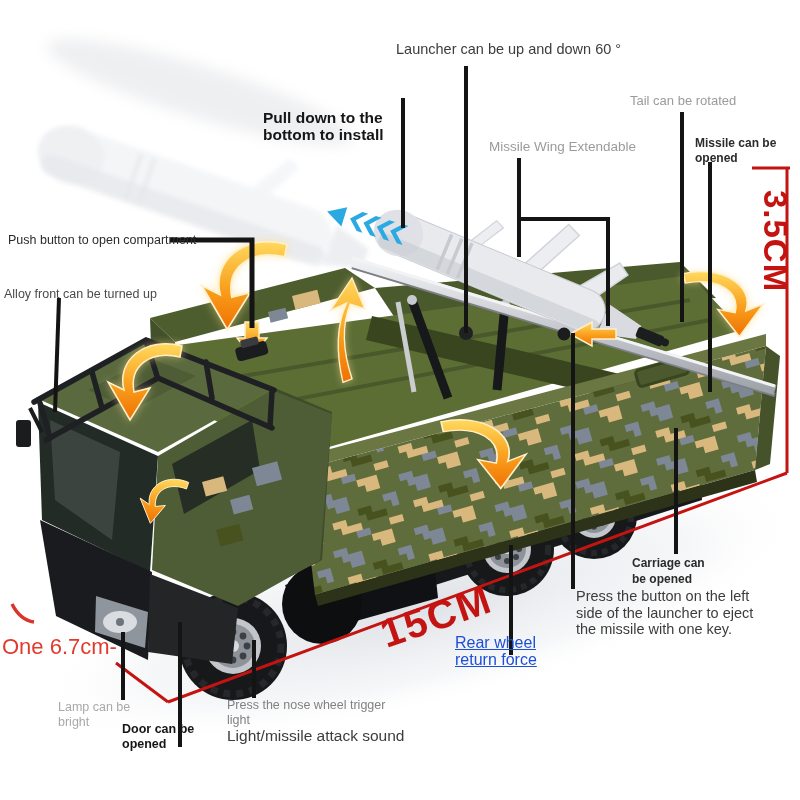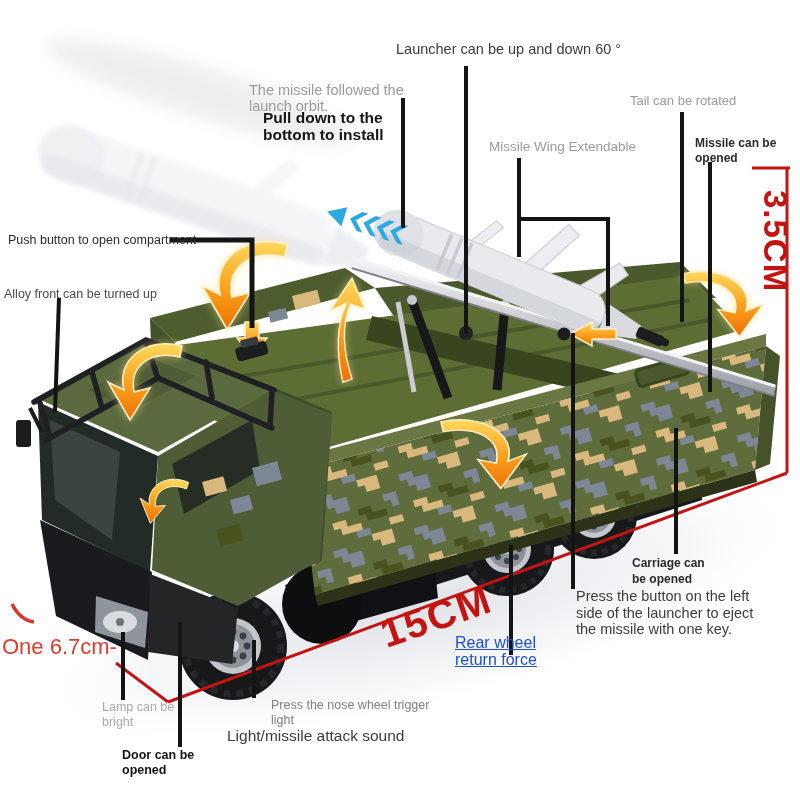--- a/index.html
+++ b/index.html
@@ -271,21 +271,20 @@
     <line x1="180" y1="622" x2="180" y2="747"></line>
     <line x1="254" y1="640" x2="254" y2="698"></line>
     <line x1="511" y1="545" x2="511" y2="655"></line>
     <line x1="573" y1="333" x2="573" y2="589"></line>
     <line x1="676" y1="428" x2="676" y2="554"></line>
   </g>
 </svg>
 
   <div class="lbl nowrap" style="left:396px;top:41px;font-size:14.5px;color:#3d3d3d;">Launcher can be up and down 60 °</div>
 
-  <div class="lbl" style="left:249px;top:83px;width:172px;font-size:14.5px;color:#9b9b9b;line-height:1.1;">The missile followed the launch orbit.</div>
 
   <div class="lbl" style="left:263px;top:110px;width:168px;font-size:15.5px;color:#161616;font-weight:700;line-height:1.08;">Pull down to the bottom to install</div>
 
   <div class="lbl nowrap" style="left:630px;top:93px;font-size:13px;color:#9b9b9b;">Tail can be rotated</div>
 
   <div class="lbl bold" style="left:695px;top:136px;width:92px;font-size:12px;color:#2b2b2b;line-height:1.25;">Missile can be opened</div>
 
   <div class="lbl nowrap" style="left:489px;top:139px;font-size:13.5px;color:#9b9b9b;">Missile Wing Extendable</div>
 
   <div class="lbl nowrap" style="left:8px;top:233px;font-size:12.5px;color:#2b2b2b;">Push button to open compartment</div>
@@ -297,21 +296,21 @@
   <div class="lbl nowrap bold" style="left:379px;top:594px;transform:rotate(-19deg);font-size:40px;color:#c41411;letter-spacing:2px;">15CM</div>
 
   <div class="lbl nowrap" style="left:2px;top:634px;font-size:22px;color:#e23b2e;">One 6.7cm-</div>
 
   <div class="lbl bold" style="left:632px;top:556px;width:90px;font-size:12px;color:#2b2b2b;line-height:1.3;">Carriage can be opened</div>
 
   <div class="lbl" style="left:576px;top:588px;width:196px;font-size:14.5px;color:#3c3c3c;line-height:1.15;">Press the button on the left side of the launcher to eject the missile with one key.</div>
 
   <div class="lbl" style="left:455px;top:635px;width:100px;font-size:16px;color:#1d4ed8;line-height:1.05;text-decoration:underline;">Rear wheel return force</div>
 
-  <div class="lbl" style="left:58px;top:700px;width:86px;font-size:12.5px;color:#a9a9a9;line-height:1.2;margin-left:44px;">Lamp can be bright</div>
-
-  <div class="lbl" style="left:227px;top:698px;width:160px;font-size:12.5px;color:#828282;line-height:1.2;margin-left:44px;">Press the nose wheel trigger light</div>
+  <div class="lbl" style="left:58px;top:700px;width:86px;font-size:12.5px;color:#a9a9a9;line-height:1.2;">Lamp can be bright</div>
+
+  <div class="lbl" style="left:227px;top:698px;width:160px;font-size:12.5px;color:#828282;line-height:1.2;">Press the nose wheel trigger light</div>
 
   <div class="lbl nowrap" style="left:227px;top:727px;font-size:15.5px;color:#3c3c3c;">Light/missile attack sound</div>
 
-  <div class="lbl bold" style="left:122px;top:748px;width:80px;font-size:12.5px;color:#161616;line-height:1.2;">Door can be opened</div>
+  <div class="lbl bold" style="left:122px;top:722px;width:80px;font-size:12.5px;color:#161616;line-height:1.2;">Door can be opened</div>
 
 </div>
 
 </body></html>

